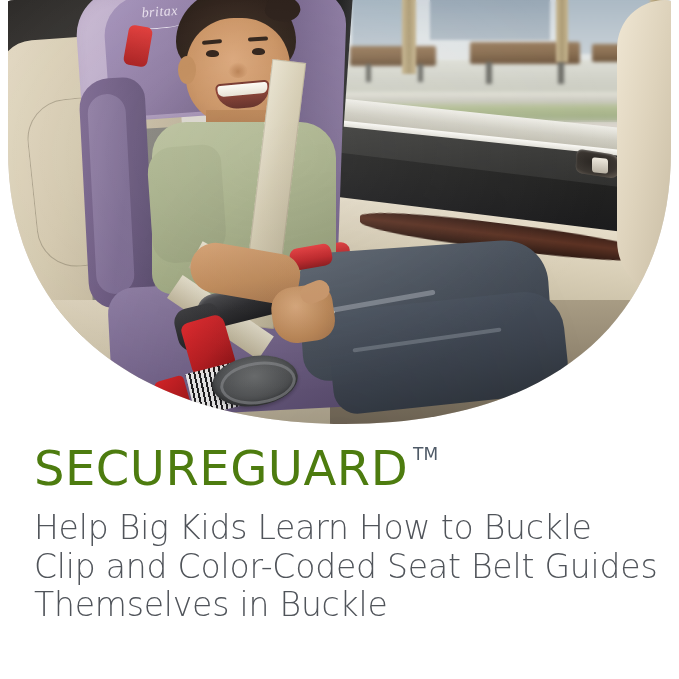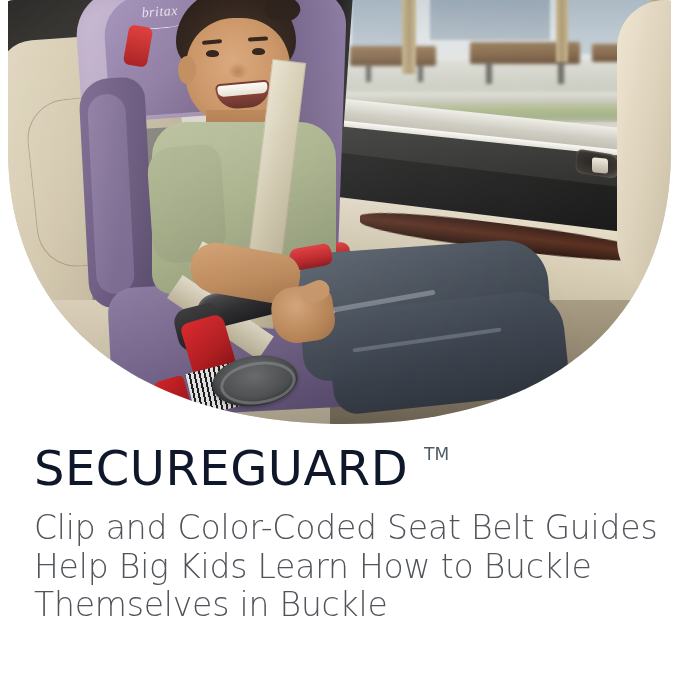--- a/index.html
+++ b/index.html
@@ -462,31 +462,31 @@
   .title-line {
     display: flex;
     align-items: flex-start;
     line-height: 1;
   }
   .title {
     font-family: "DejaVu Sans", sans-serif;
     font-weight: 400;
     font-size: 48px;
     letter-spacing: 0.5px;
-    color: #0f172a;
+    color: #4d7c0f;
     line-height: 1.02;
     white-space: nowrap;
   }
   .tm {
     font-family: "DejaVu Sans", sans-serif;
     font-weight: 400;
     font-size: 17px;
     color: #4f5a67;
     margin-top: 2px;
-    margin-left: 16px;
+    margin-left: 5px;
     letter-spacing: 0;
   }
   .subtitle {
     margin-top: 16px;
     font-family: "DejaVu Sans", sans-serif;
     font-weight: 300;
     font-size: 33px;
     line-height: 1.17;
     color: #50545a;
     letter-spacing: -0.2px;
@@ -594,19 +594,19 @@
       </div>
     </div>
   </div>
 
   <div class="caption">
     <div class="title-line">
       <span class="title">SECUREGUARD</span>
       <sup class="tm">TM</sup>
     </div>
     <div class="subtitle">
+      <span class="sub-line">Help Big Kids Learn How to Buckle</span>
       <span class="sub-line">Clip and Color-Coded Seat Belt Guides</span>
-      <span class="sub-line">Help Big Kids Learn How to Buckle</span>
       <span class="sub-line">Themselves in Buckle</span>
     </div>
   </div>
 
 </div>
 
 </body></html>

